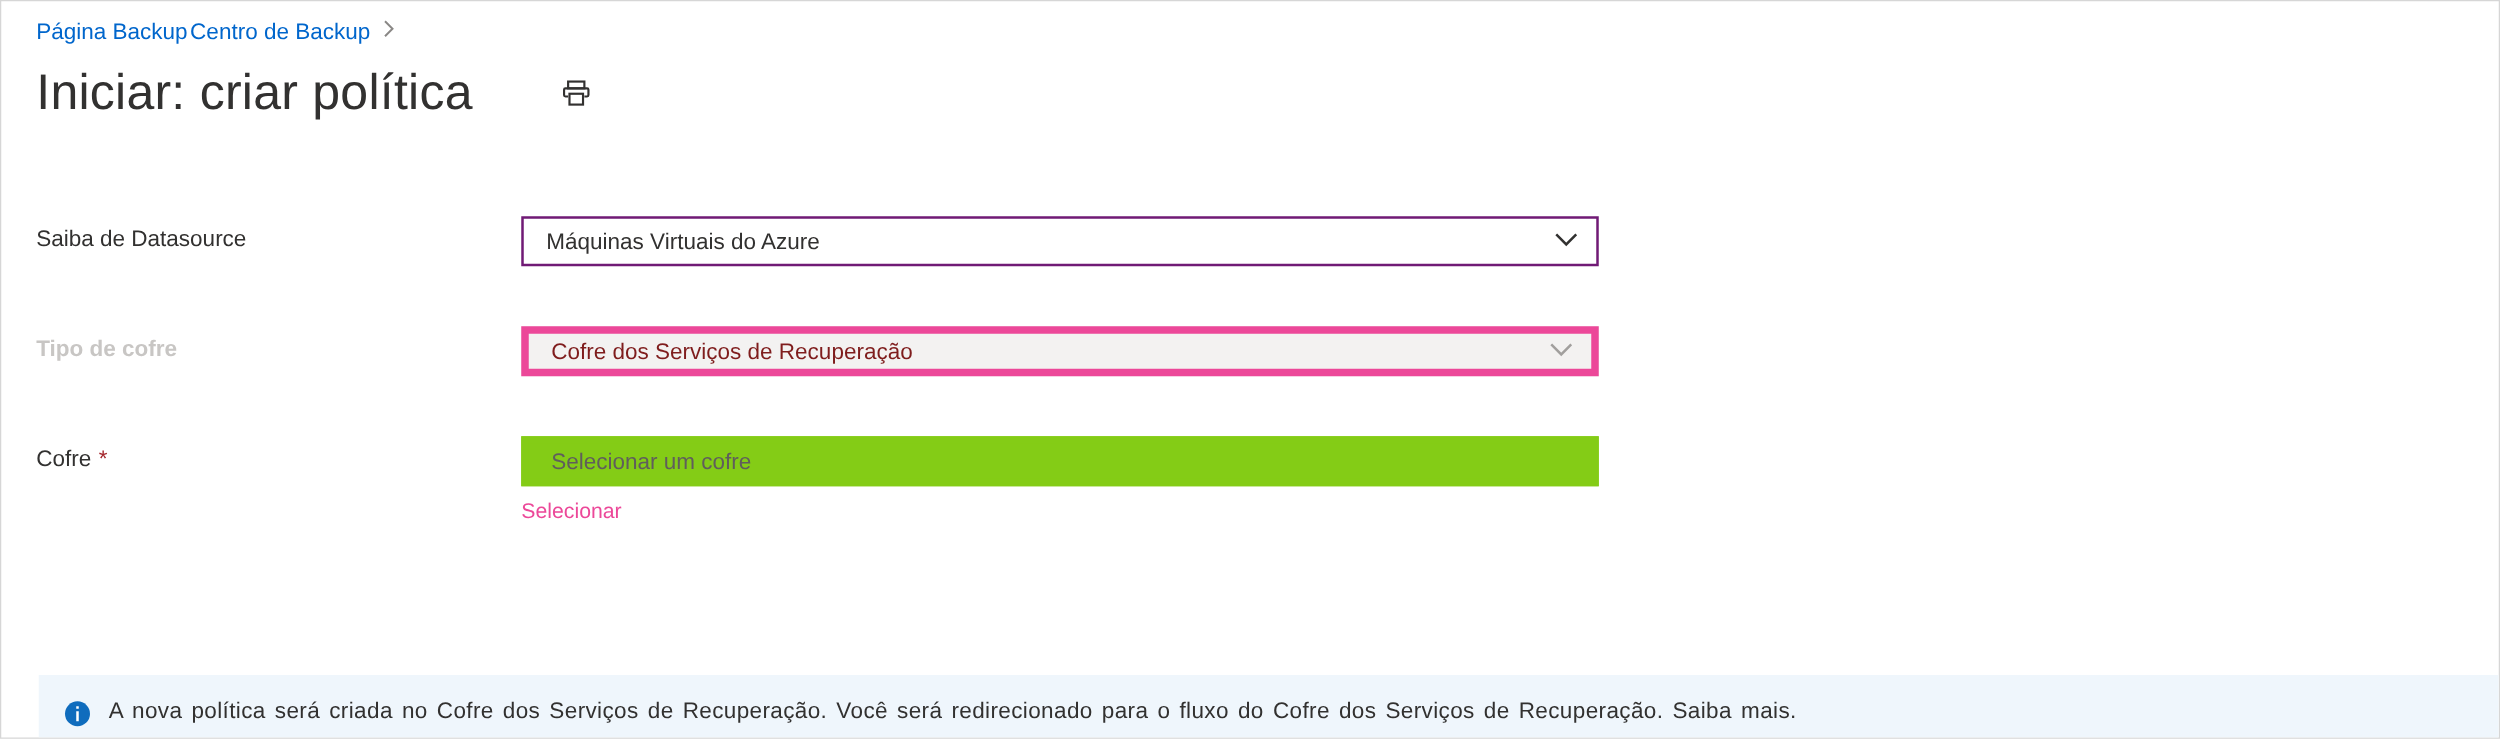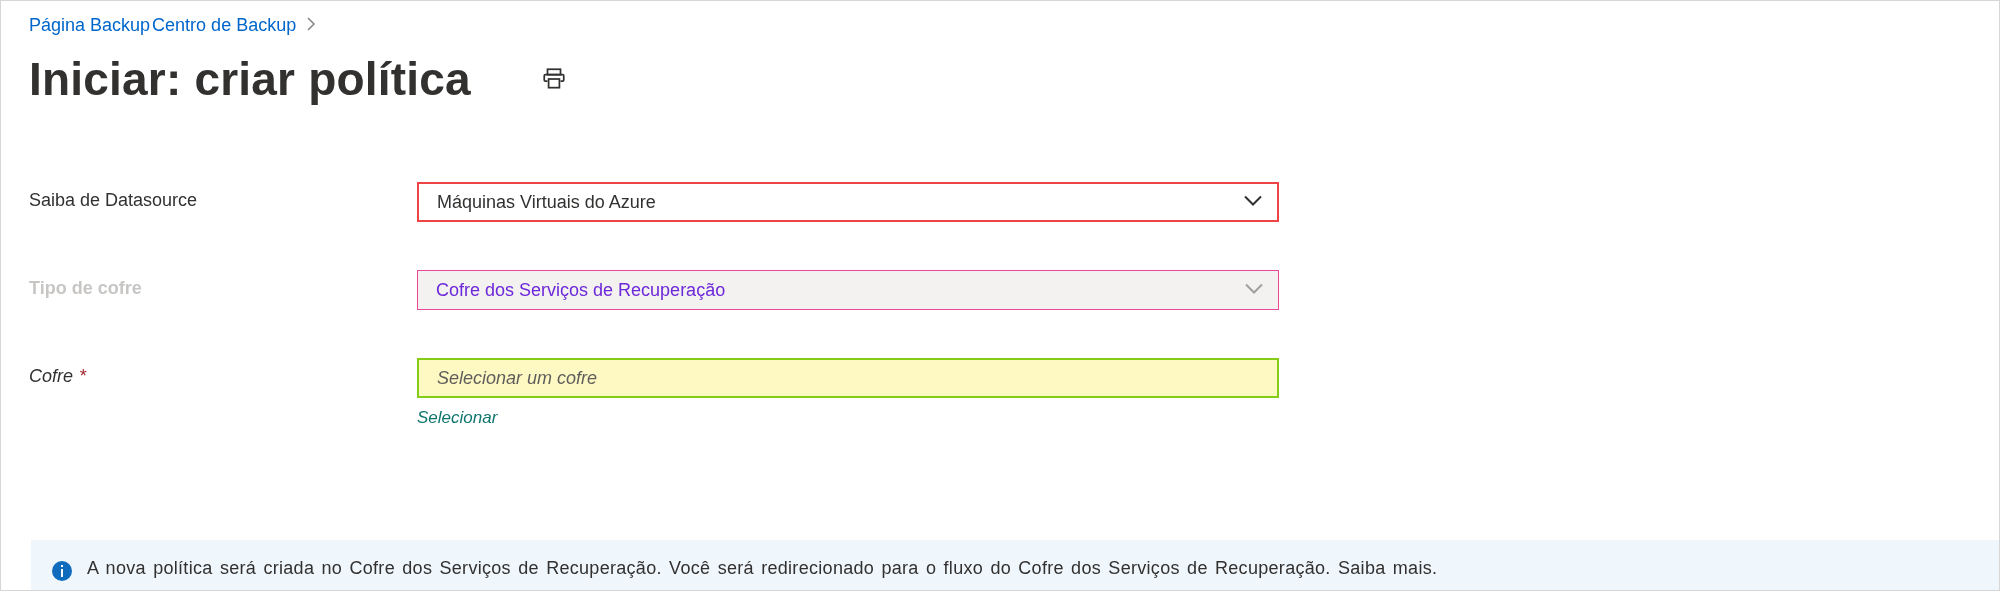--- a/index.html
+++ b/index.html
@@ -30,22 +30,22 @@
       color: #8a8886;
       margin: 0 6px 0 8px;
       font-size: 16px;
     }
     .title-row {
       display: flex;
       align-items: center;
       padding: 10px 28px 30px 28px;
     }
     .page-title {
-      font-size: 46px;
-      font-weight: 700;
+      font-size: 40px;
+      font-weight: 400;
       color: #323130;
       letter-spacing: 0.2px;
     }
     .print-icon {
       margin-left: 70px;
       width: 26px;
       height: 26px;
       color: #323130;
     }
     .form {
@@ -80,50 +80,50 @@
       padding: 0 44px 0 18px;
       font-size: 18px;
       display: flex;
       align-items: center;
       position: relative;
       border: 1px solid #605e5c;
       background: #ffffff;
       color: #323130;
     }
     .select.active {
-      border: 2px solid #ef4444;
+      border: 2px solid #701a75;
     }
     .select.disabled {
       background: #f3f2f1;
-      border: 1px solid #ec4899;
-      color: #6d28d9;
+      border: 6px solid #ec4899;
+      color: #7f1d1d;
       text-align: center;
     }
     .select .chevron {
       position: absolute;
       right: 14px;
       top: 50%;
       transform: translateY(-50%);
     }
     .select.disabled .chevron svg { stroke: #a19f9d; }
     .textfield {
       width: 100%;
       height: 40px;
       padding: 0 18px;
       font-size: 18px;
       display: flex;
       align-items: center;
-      border: 2px solid #84cc16;
-      background: #fef9c3;
+      border: 6px solid #84cc16;
+      background: #84cc16;
       color: #605e5c;
     }
     .help-link {
       margin-top: 10px;
       font-size: 17px;
-      color: #0f766e;
+      color: #ec4899;
       cursor: pointer;
       display: inline-block;
     }
     .info-bar {
       position: absolute;
       left: 30px;
       right: 0;
       bottom: 0;
       background: #eff6fc;
       padding: 18px 20px 8px 20px;
@@ -195,21 +195,21 @@
         <span>Cofre dos Serviços de Recuperação</span>
         <span class="chevron">
           <svg width="20" height="14" viewBox="0 0 20 14">
               <path d="M2 3 L10 11 L18 3" stroke="#a19f9d" stroke-width="2" fill="none"></path>
             </svg>
         </span>
       </div>
     </div>
   </div>
 
-  <div class="form-row" style="margin-bottom:20px;font-style:italic;">
+  <div class="form-row" style="margin-bottom:20px;">
     <div class="label-col">
       <span>Cofre</span><span class="req">*</span>
     </div>
     <div class="field-col">
       <div class="textfield">
         <span>Selecionar um cofre</span>
       </div>
       <div class="help-link">Selecionar</div>
     </div>
   </div>

